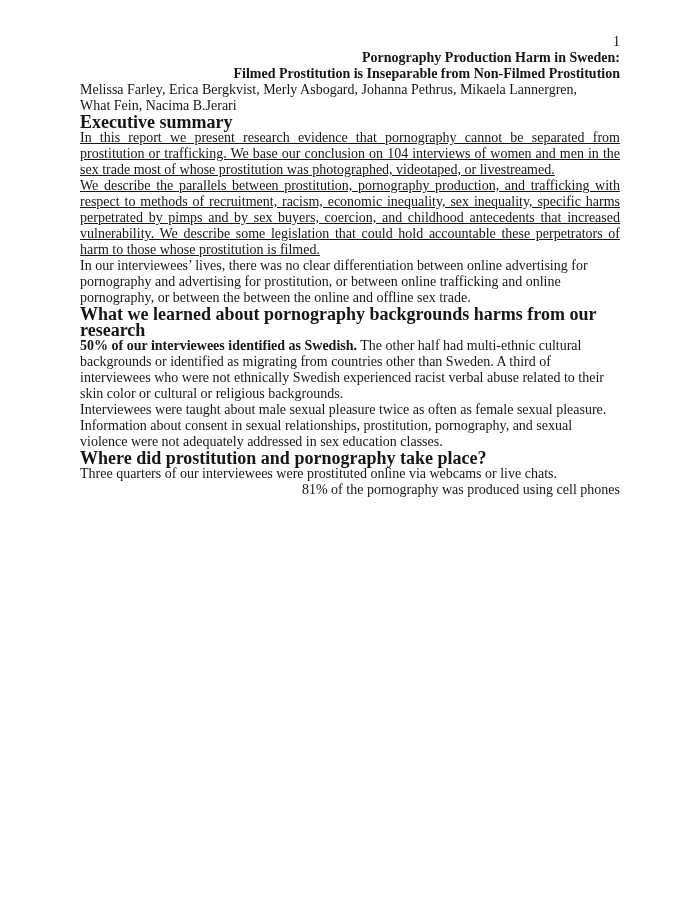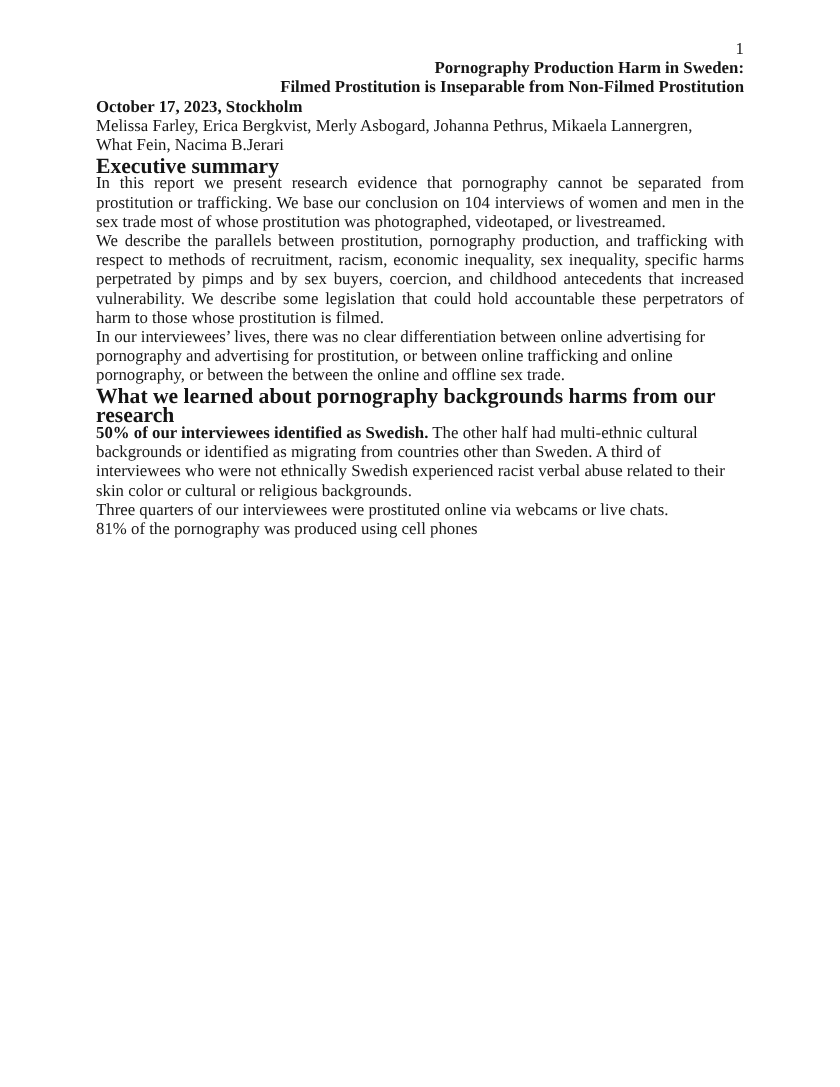--- a/index.html
+++ b/index.html
@@ -32,38 +32,37 @@
   .authors      { margin-top: 20px; }
   .exec-heading { margin-top: 16px; }
   .p1           { margin-top: 14px; }
   .p2           { margin-top: 12px; }
   .p3           { margin-top: 8px; }
   .research-heading { margin-top: 27px; }
   .swedish      { margin-top: 13px; }
   .abuse        { margin-top: 12px; }
   .education    { margin-top: 14px; }
   .place        { margin-top: 12px; }
-  .stat1        { margin-top: 14px; }
+  .stat1        { margin-top: 14px; text-align: right; }
   .stat2        { margin-top: 16px; }
 
-  .justify { text-align: justify; }
+  .justify { text-align: justify; text-decoration: underline; }
 </style>
 </head>
 <body>
 
 <div class="page">
 
   <div class="page-number">1</div>
 
   <p class="title">
     <span>Pornography Production Harm in Sweden:</span><br>
     <span>Filmed Prostitution is Inseparable from Non-Filmed Prostitution</span>
   </p>
 
-  <p class="dateline">October 17, 2023, Stockholm</p>
 
   <p class="authors">
     <span>Melissa Farley, Erica Bergkvist, Merly Asbogard, Johanna Pethrus, Mikaela Lannergren,</span><br>
     <span>What Fein,  Nacima B.Jerari</span>
   </p>
 
   <h2 class="heading exec-heading">Executive summary</h2>
 
   <p class="justify p1">In this report we present research evidence that pornography cannot be separated from prostitution or trafficking. We base our conclusion on 104 interviews of women and men in the sex trade most of whose prostitution was photographed, videotaped, or livestreamed.</p>
 
@@ -73,22 +72,24 @@
 
   <h2 class="heading research-heading">What we learned about pornography backgrounds harms from our research</h2>
 
   <p class="swedish">
     <b>50% of our interviewees identified as Swedish.</b>
     <span>The other half had multi-ethnic cultural backgrounds or identified as migrating from countries other than Sweden. A third of interviewees who were not ethnically Swedish experienced racist verbal abuse related to their skin color or cultural or religious backgrounds.</span>
   </p>
 
 
   <div class="education">
+    <div>Interviewees were taught about male sexual pleasure twice as often as female sexual pleasure. Information about consent in sexual relationships, prostitution, pornography, and sexual violence were not adequately addressed in sex education classes.</div>
   </div>
 
   <div class="place">
+    <h2 class="heading">Where did prostitution and pornography take place?</h2>
     <div>Three quarters of our interviewees were prostituted online via webcams or live chats.</div>
   </div>
 
   <p class="stat1">81% of the pornography was produced using cell phones</p>
 
 
 </div>
 
 </body></html>

